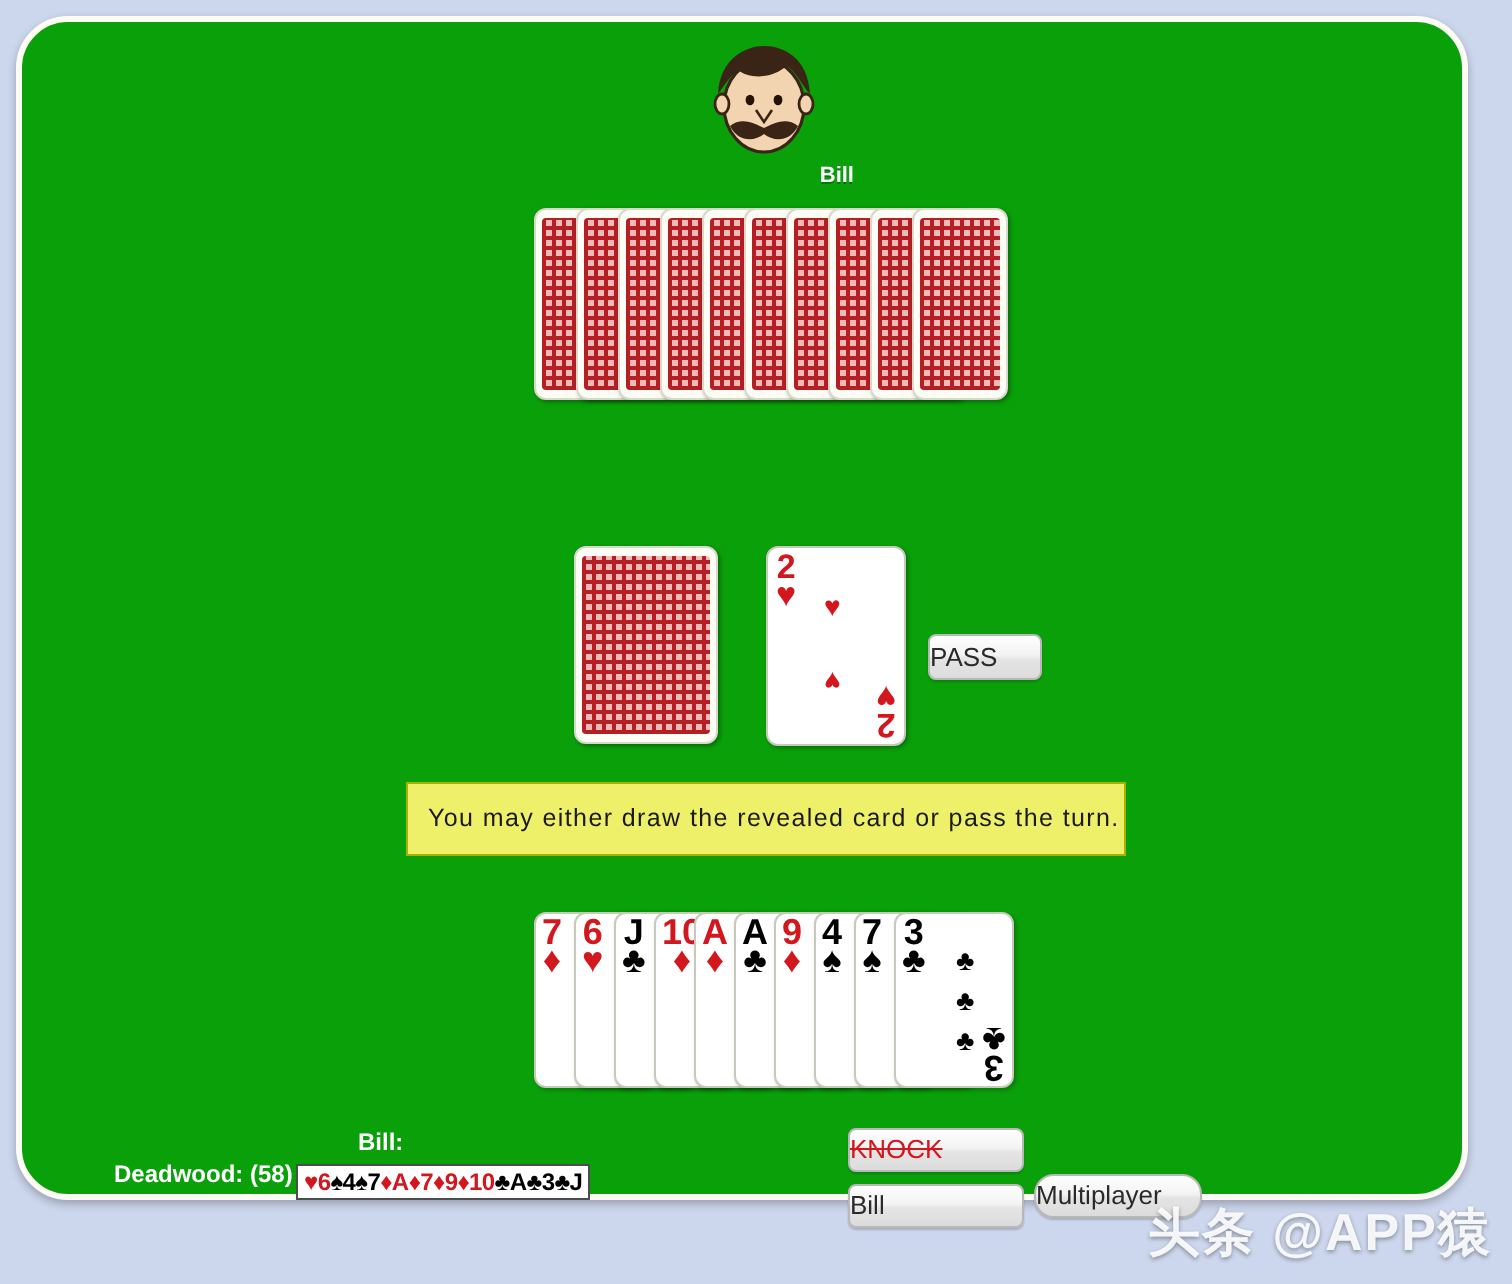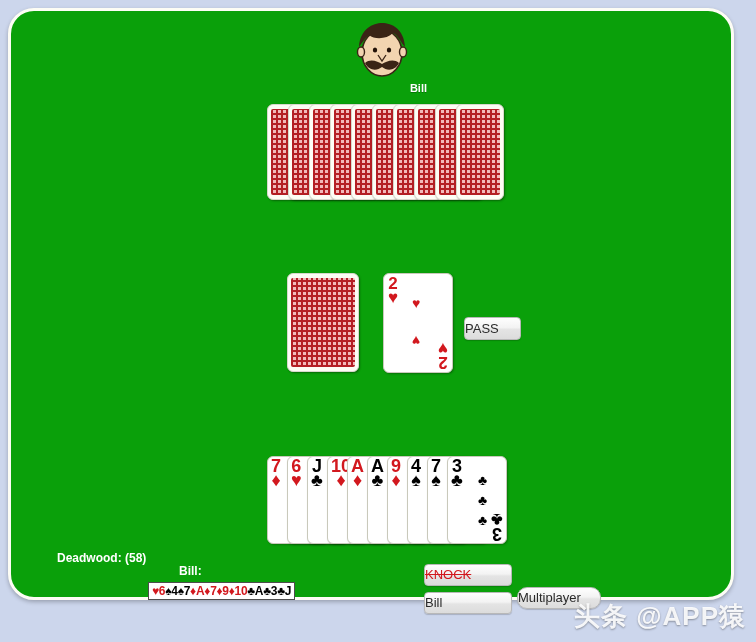--- a/index.html
+++ b/index.html
@@ -192,21 +192,21 @@
     position: absolute;
     left: 168px;
     top: 553px;
     color: #ffffff;
     font-size: 12px;
     font-weight: bold;
   }
   #deadwood-label {
     position: absolute;
     left: 46px;
-    top: 540px;
+    top: 569px;
     color: #ffffff;
     font-size: 12px;
     font-weight: bold;
   }
   #deadwood-box {
     position: absolute;
     left: 137px;
     top: 571px;
     height: 18px;
     background: #ffffff;
@@ -320,20 +320,21 @@
     <span class="pip" style="left: 28px; top: 22px; color: rgb(210, 24, 30);">♥</span>
     <span class="pip" style="left: 28px; top: 60px; transform: rotate(180deg); color: rgb(210, 24, 30);">♥</span>
     <div class="idx-br">
       <span class="idx-rank" style="color: rgb(210, 24, 30);">2</span>
       <span class="idx-suit" style="color: rgb(210, 24, 30);">♥</span>
     </div>
   </div>
 
   <div id="pass-button" class="btn">PASS</div>
 
+  <div id="message-bar">You may either draw the revealed card or pass the turn.</div>
 
   <div id="player-hand">
       <div class="hand-card" style="left: 0px; z-index: 0;">
         <div class="idx-tl">
           <span class="idx-rank" style="color: rgb(210, 24, 30);">7</span>
           <span class="idx-suit" style="color: rgb(210, 24, 30);">♦</span>
         </div>
       </div>
       <div class="hand-card" style="left: 20px; z-index: 1;">
         <div class="idx-tl">

